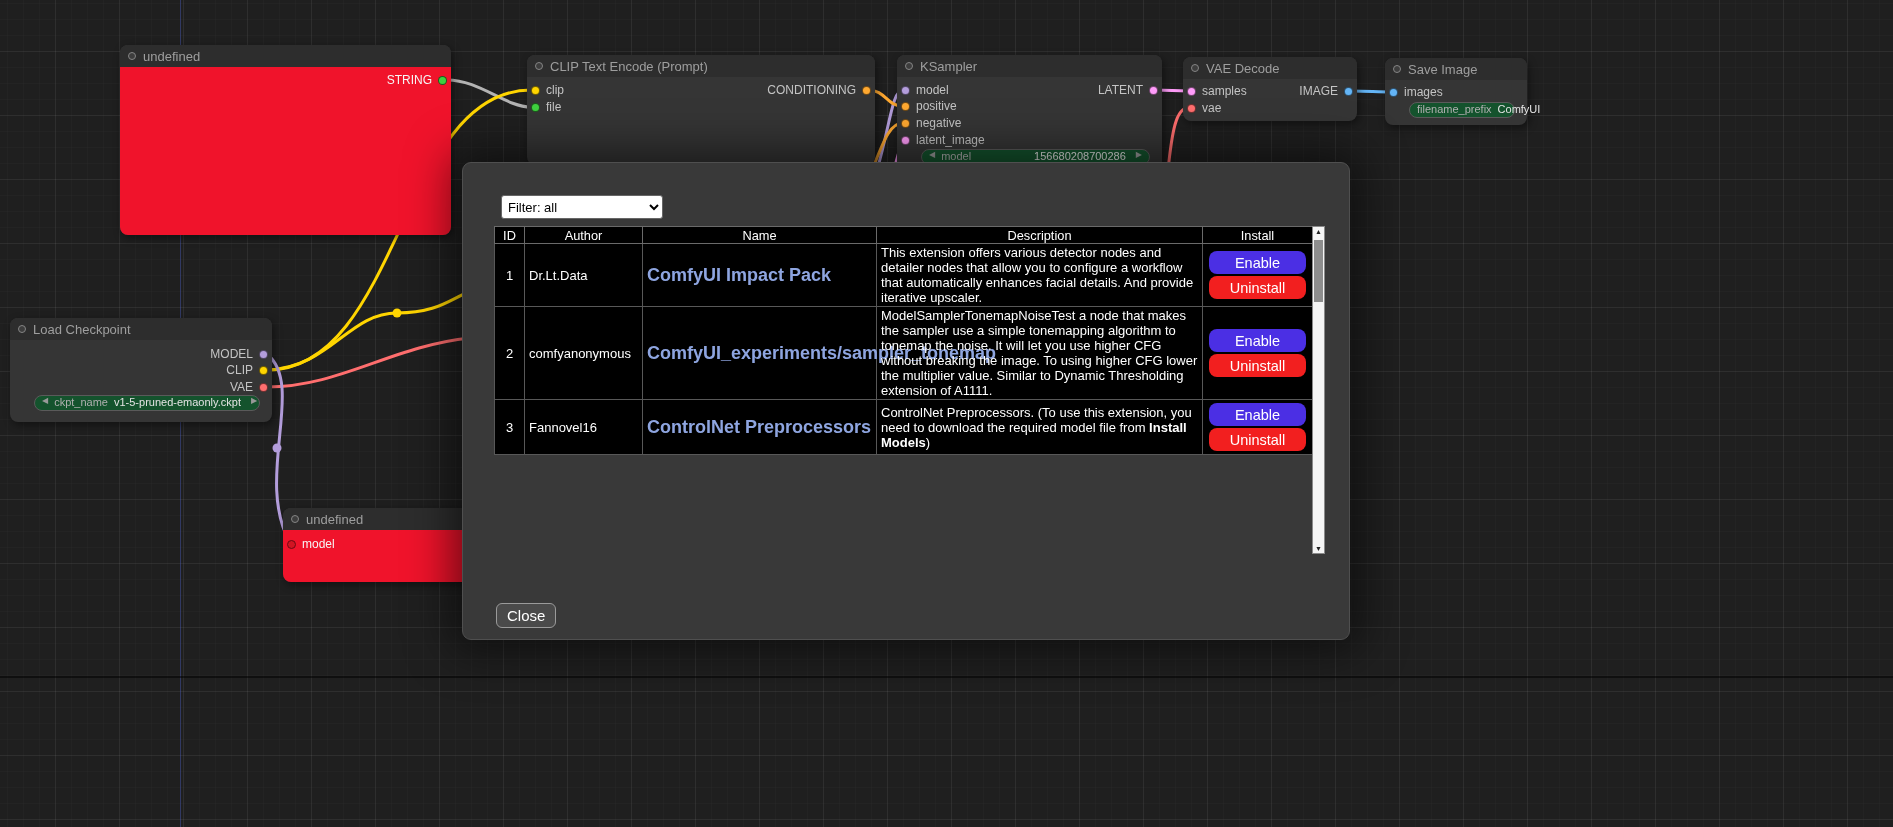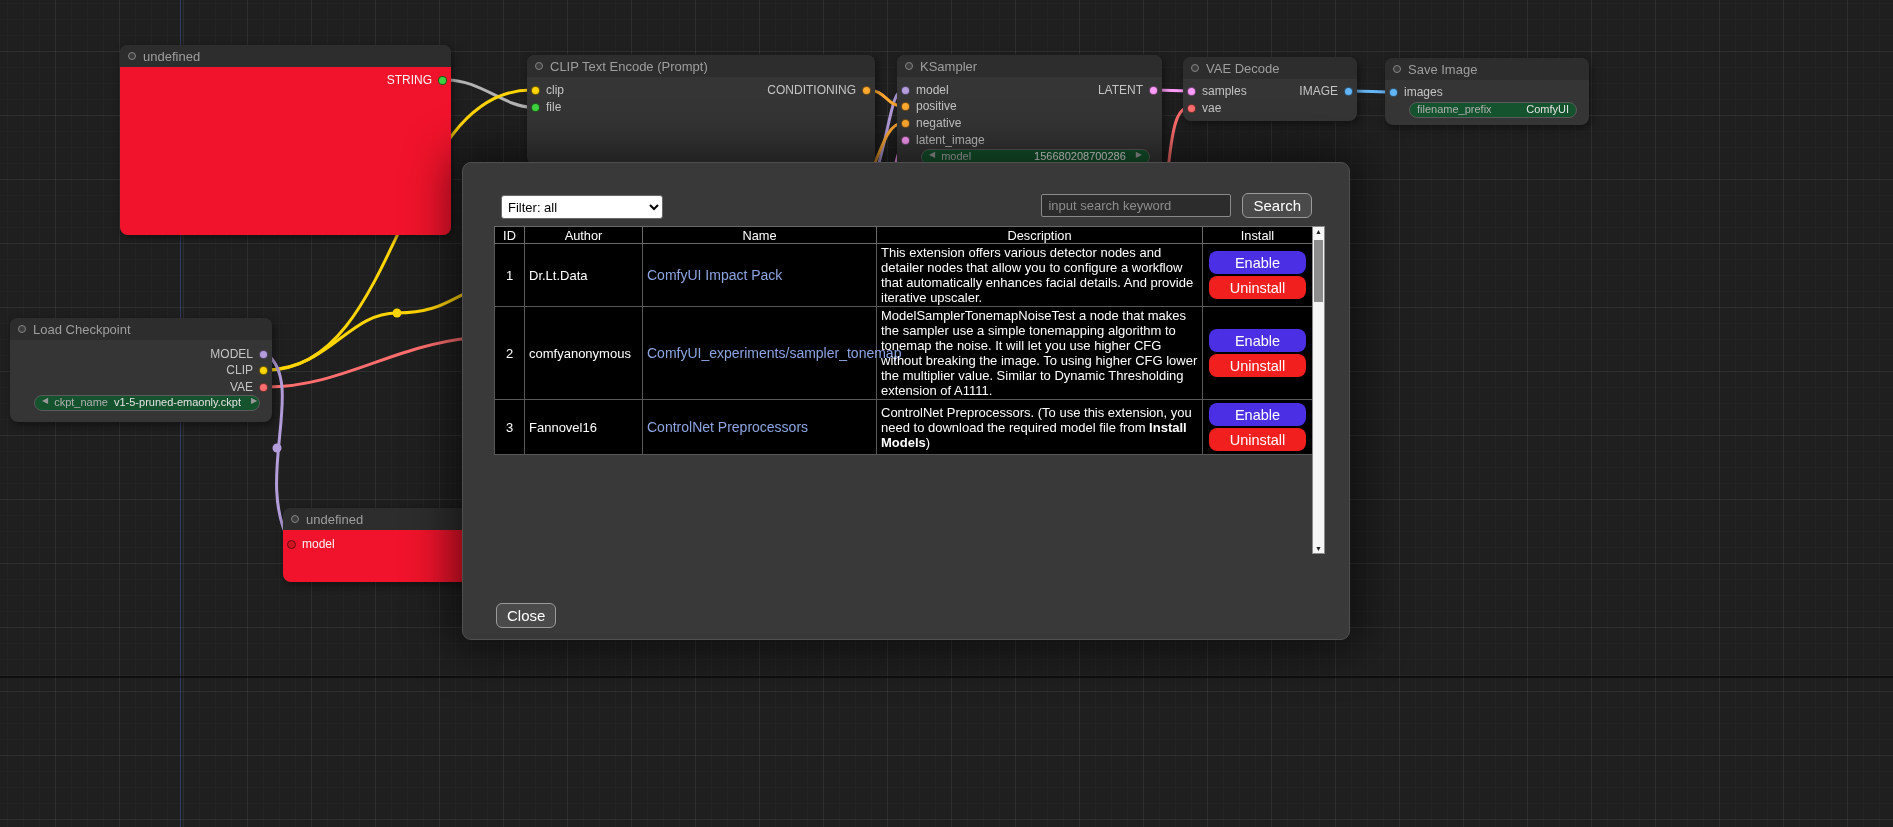--- a/index.html
+++ b/index.html
@@ -50,21 +50,21 @@
   .search-input::placeholder{color:#8d8d8d}
   .btn-gray{background:#4a4a4a;color:#fff;border:1px solid #9a9a9a;border-radius:6px;
     font-size:15px;padding:3px 10px;font-family:"Liberation Sans",sans-serif}
   .table-wrap{position:absolute;left:31px;top:63px;width:832px;height:330px}
   table.ext{border-collapse:collapse;width:818px;background:#000;color:#fff;table-layout:fixed}
   table.ext th{background:#000;color:#fff;font-size:12.8px;font-weight:normal;
     border:1px solid #6a6a6a;height:17px;padding:0 2px}
   table.ext td{border:1px solid #585858;padding:1px 4px;vertical-align:middle;font-size:13px}
   td.cid{text-align:center;width:30px}
   th.hid{width:30px}th.hauthor{width:118px}th.hname{width:234px}th.hdesc{width:326px}th.hinstall{width:110px}
-  td.cname a{color:#8ea5e0;font-weight:normal;text-decoration:none;font-size:14px;white-space:nowrap}
+  td.cname a{color:#8ea5e0;font-weight:bold;text-decoration:none;font-size:18px;white-space:nowrap}
   td.cdesc{font-size:12.7px;line-height:15px;padding:2px 4px}
   td.cinstall{text-align:center;width:110px}
   .btn-enable,.btn-uninstall{display:block;width:97px;height:23px;margin:2px auto;
     color:#fff;border:none;border-radius:8px;font-size:14.5px;font-family:"Liberation Sans",sans-serif}
   .btn-enable{background:#4b2fe4}
   .btn-uninstall{background:#f21f1f}
   .scrollbar{position:absolute;left:818px;top:0;width:13px;height:328px;background:#f5f5f5;
     border:1px solid #8a8a8a}
   .sb-thumb{position:absolute;left:1px;top:13px;width:9px;height:62px;background:#8d8d8d}
   .sb-up,.sb-down{position:absolute;left:0;width:11px;font-size:7px;color:#222;text-align:center}
@@ -171,21 +171,21 @@
     <div class="slot in" style="top:44px">
       <span class="sdot" style="background:#ff6e6e"></span>
       <span class="slabel">vae</span>
     </div>
     <div class="slot out" style="top:27px">
       <span class="sdot" style="background:#64b5f6"></span>
       <span class="slabel">IMAGE</span>
     </div>
   </div>
 
-  <div class="node" style="left:1385px;top:58px;width:204px;height:67px">
+  <div class="node" style="left:1385px;top:58px;width:142px;height:67px">
     <div class="nhead">
       <span class="ndot"></span>
       <span>Save Image</span>
     </div>
     <div class="slot in" style="top:27px">
       <span class="sdot" style="background:#64b5f6"></span>
       <span class="slabel">images</span>
     </div>
     <div class="widget noarrow" style="top:44px">
       <span class="wlabel" style="margin-left:0">filename_prefix</span>
@@ -230,24 +230,20 @@
     </div>
   </div>
 </div>
 
 <div class="modal">
 
   <select class="filter-select">
     <option>Filter: all</option>
   </select>
 
-  <div class="search-group">
-    <input class="search-input" type="text" placeholder="input search keyword" style="">
-    <button class="btn-gray">Search</button>
-  </div>
 
   <div class="table-wrap">
     <table class="ext">
       <thead>
         <tr>
           <th class="hid">ID</th>
           <th class="hauthor">Author</th>
           <th class="hname">Name</th>
           <th class="hdesc">Description</th>
           <th class="hinstall">Install</th>

